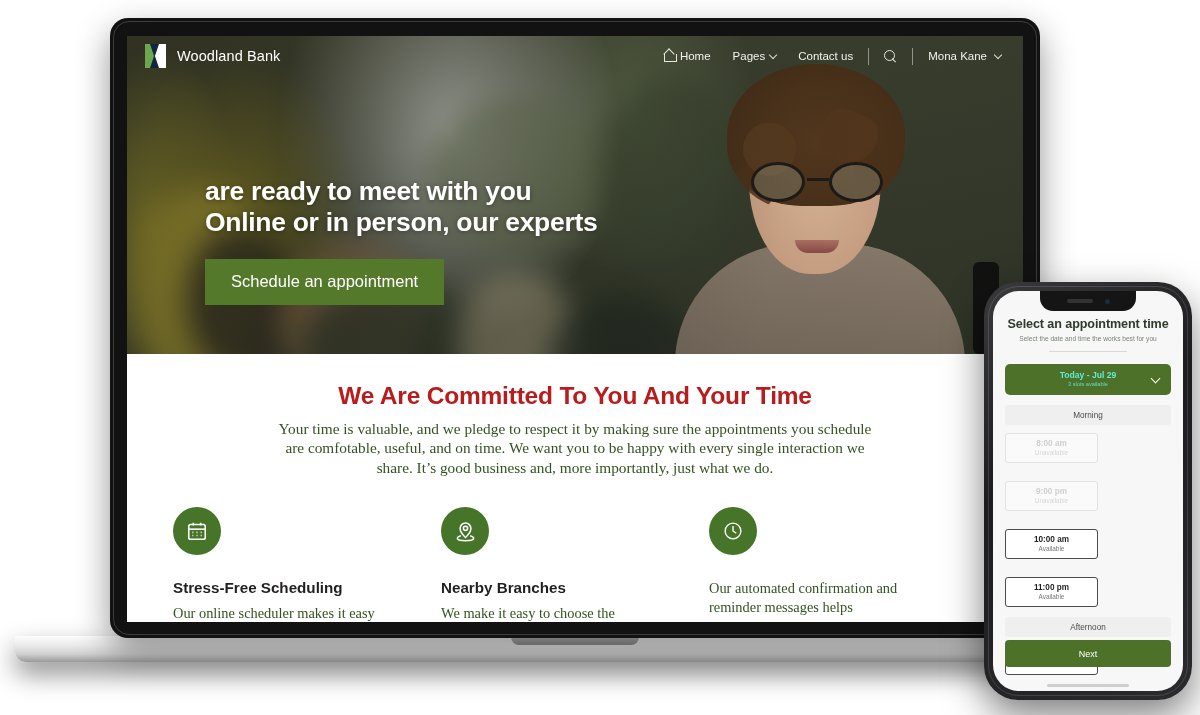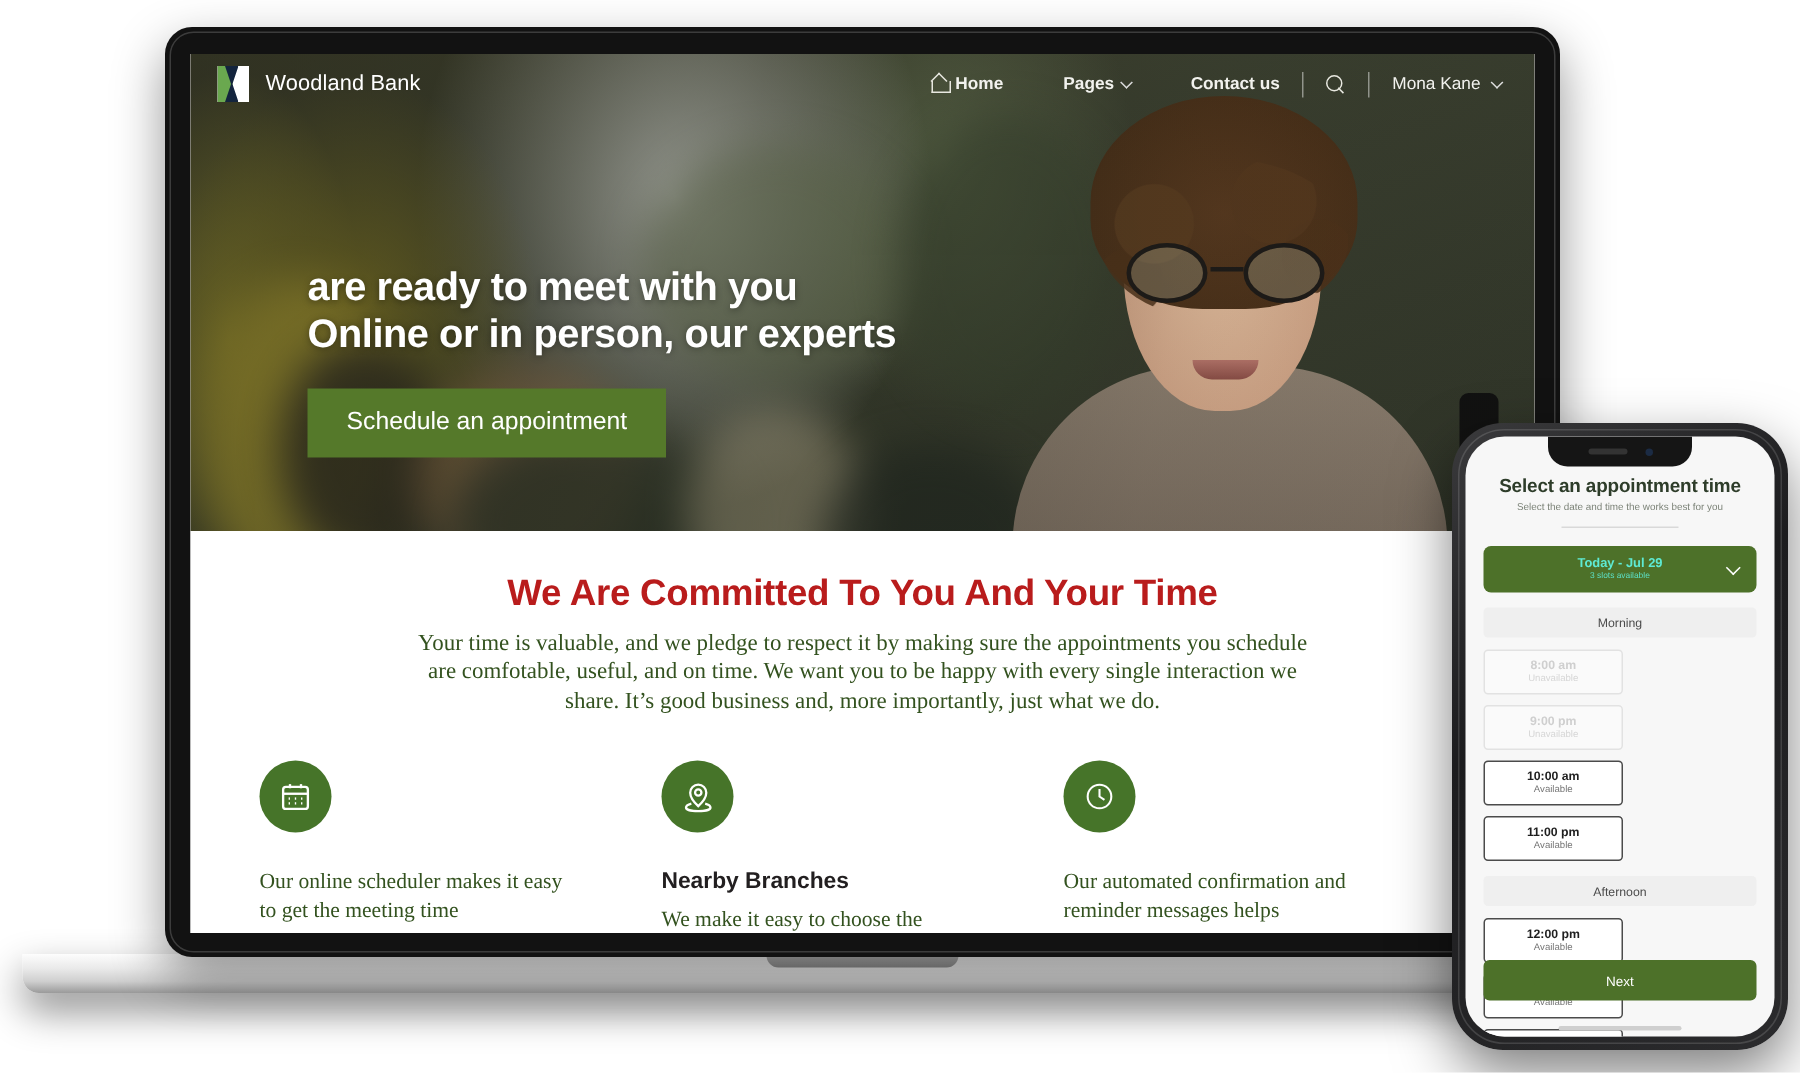--- a/index.html
+++ b/index.html
@@ -164,21 +164,21 @@
   }
   .logo-mark .lg-green { position:absolute; left:0; top:0; width:10px; height:100%; background:#6aa84f; }
   .logo-mark .lg-navy {
     position:absolute; left:5px; top:0; width:9px; height:100%; background:#13243d;
     clip-path: polygon(0 0, 100% 0, 55% 50%, 100% 100%, 0 100%, 45% 50%);
   }
   .logo-mark .lg-white { position:absolute; right:0; top:0; width:7px; height:100%; background:#ffffff; }
   .brand-name { color:#fff; font-size:14.5px; letter-spacing:.1px; }
 
   .nav-right { display:flex; align-items:center; gap:0; }
-  .nav-links { display:flex; align-items:center; gap:40px;font-weight:bold; }
+  .nav-links { display:flex; align-items:center; gap:22px; }
   .nav-link {
     color:#f2f2ee; font-size:11.5px; display:flex; align-items:center; gap:5px; cursor:pointer;
   }
   .home-ico { width:11px; height:10px; position:relative; display:inline-block; }
   .home-ico::before{
     content:""; position:absolute; left:0; top:3px; width:11px; height:7px;
     border:1.1px solid #e8e8e0; border-top:none;
   }
   .home-ico::after{
     content:""; position:absolute; left:1px; top:-1px; width:7px; height:7px;
@@ -253,20 +253,21 @@
   
   .phone {
     position:absolute; left: 968px; top: 282px; width: 224px; height: 418px; z-index: 30;
   }
   .phone-frame {
     position:absolute; inset:0;
     background: linear-gradient(145deg,#3a3a3c 0%, #1c1c1e 40%, #2b2b2d 100%);
     border-radius: 34px;
     box-shadow: 0 16px 38px rgba(0,0,0,0.5);
     padding: 9px;
+    margin-left: 16px;
   }
   .phone-inner-ring {
     position:absolute; left:4px; top:4px; right:4px; bottom:4px;
     border-radius: 31px; border: 1px solid rgba(255,255,255,.14);
     pointer-events:none;
   }
   .phone-screen {
     position:relative; width:100%; height:100%; background:#f7f7f7;
     border-radius: 26px; overflow:hidden;
   }
@@ -299,21 +300,21 @@
     position:absolute; right: 12px; top: 11px;
     width:7px; height:7px; border-right:1.4px solid #fff; border-bottom:1.4px solid #fff;
     transform: rotate(45deg);
   }
 
   .period-head {
     background:#efefef; border-radius:3px; height: 20px;
     display:flex; align-items:center; justify-content:center;
     font-size: 8.2px; color:#4b4b4b; margin-bottom: 8px;
   }
-  .slots { display:flex; flex-wrap:wrap; gap: 7px; margin-bottom: 10px; }
+  .slots { display:flex; flex-wrap:wrap; gap: 18px; margin-bottom: 10px; }
   .slot {
     width: 93px; height: 30px; border-radius:3px; border:1px solid #4b4b4b;
     background:#fff; display:flex; flex-direction:column; align-items:center; justify-content:center;
     cursor:pointer;
   }
   .slot .s-time { font-size:8.2px; font-weight:700; color:#1f1f1f; line-height:1.2; }
   .slot .s-state { font-size:6.4px; color:#767676; line-height:1.35; }
   .slot.unavailable { border-color:#e2e2e2; background:#fafafa; cursor:default; }
   .slot.unavailable .s-time { color:#cfcfcf; }
   .slot.unavailable .s-state { color:#d6d6d6; }
@@ -431,20 +432,21 @@
                 <line x1="8" y1="3" x2="8" y2="6"></line>
                 <line x1="16" y1="3" x2="16" y2="6"></line>
                 <line x1="7" y1="13.5" x2="8" y2="13.5"></line>
                 <line x1="11.5" y1="13.5" x2="12.5" y2="13.5"></line>
                 <line x1="16" y1="13.5" x2="17" y2="13.5"></line>
                 <line x1="7" y1="17" x2="8" y2="17"></line>
                 <line x1="11.5" y1="17" x2="12.5" y2="17"></line>
                 <line x1="16" y1="17" x2="17" y2="17"></line>
               </svg>
             </div>
+            <h3>Stress-Free Scheduling</h3>
             <p>Our online scheduler makes it easy to get the meeting time</p>
           </div>
 
           <div class="feature">
             <div class="feature-icon">
               <svg width="23" height="23" viewBox="0 0 24 24" fill="none" stroke="#ffffff" stroke-width="1.6">
                 <path d="M12 3.2c-3.1 0-5.6 2.5-5.6 5.6 0 4.1 5.6 9.4 5.6 9.4s5.6-5.3 5.6-9.4c0-3.1-2.5-5.6-5.6-5.6z"></path>
                 <circle cx="12" cy="8.7" r="2.2"></circle>
                 <path d="M7.2 16.4C5 17 3.5 18 3.5 19.1c0 1.6 3.8 2.6 8.5 2.6s8.5-1 8.5-2.6c0-1.1-1.5-2.1-3.7-2.7"></path>
               </svg>

